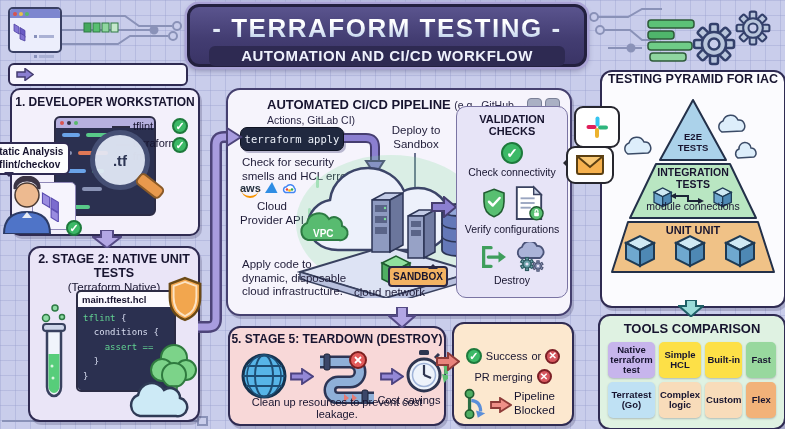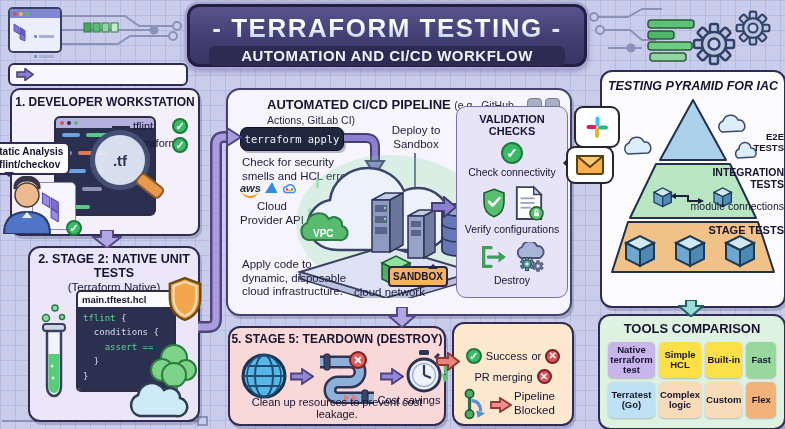--- a/index.html
+++ b/index.html
@@ -73,22 +73,22 @@
   .http .txt{color:#5ad289;font-family:"DejaVu Sans Mono",monospace;font-size:9.5px;font-weight:bold;text-align:center;}
   .vc .check{width:22px;height:22px;font-size:14px;}
   
   .sb{position:absolute;background:#fff;border:2px solid #26262e;border-radius:9px;display:flex;align-items:center;justify-content:center;z-index:3;}
   .sb.slack{left:574px;top:106px;width:42px;height:38px;}
   .sb.slack:after{content:"";position:absolute;left:8px;bottom:-10px;border:5px solid transparent;border-top-color:#26262e;}
   .sb.mail{left:566px;top:146px;width:44px;height:34px;}
   .sb.mail:after{content:"";position:absolute;left:-10px;top:10px;border:5px solid transparent;border-right-color:#26262e;}
   
   .py-box{left:600px;top:70px;width:182px;height:234px;background:#fbfbfe;border-radius:12px;}
-  .py-title{font-size:12.5px;margin-top:7px;font-style:italic;}
-  .py-label{position:absolute;left:0;right:0;text-align:right;font-weight:bold;line-height:1.12;}
+  .py-title{font-size:12.5px;}
+  .py-label{position:absolute;left:0;right:0;text-align:center;font-weight:bold;line-height:1.12;}
   
   .tools-box{left:598px;top:314px;width:184px;height:112px;background:#dff2e2;}
   .tools-title{font-size:13px;margin-top:5px;}
   .tools-grid{display:grid;grid-template-columns:1.35fr 1.2fr 1.02fr .85fr;grid-template-rows:36px 36px;gap:4px;margin:6px 8px 0;}
   .cell{border-radius:5px;display:flex;align-items:center;justify-content:center;text-align:center;
     font-size:9.5px;font-weight:bold;line-height:1.08;padding:1px;box-shadow:0 1px 2px rgba(30,30,60,.25);}
   .c-pur{background:#c7b5ec;} .c-lgrn{background:#fde047;} .c-grn{background:#98d89e;}
   .c-blu{background:#bfe1f4;} .c-lorg{background:#f8dcba;} .c-org{background:#f2b279;}
   
   .td-box{left:228px;top:326px;width:214px;height:96px;background:#f8d8d8;}
@@ -312,21 +312,21 @@
     <div class="small-note" style="left:14px;top:66px;">
       <div>Check for security</div>
       <div>smells and HCL errors</div>
     </div>
     <div class="small-note" style="left:156px;top:34px;width:64px;text-align:center;">
       <div>Deploy to</div>
       <div>Sandbox</div>
     </div>
     <div class="abs" style="left:186px;top:63px;width:1.5px;height:42px;background:#6b7390;"></div>
 
-    <div class="abs" style="left:12px;top:92px;display:flex;align-items:center;gap:4px;font-style:italic;">
+    <div class="abs" style="left:12px;top:92px;display:flex;align-items:center;gap:4px;">
       <span style="font-size:11px;font-weight:bold;color:#232f3e;position:relative;">
         <span>aws</span>
         <span style="position:absolute;left:1px;bottom:-4px;width:18px;height:7px;border-bottom:2.5px solid #f79400;border-radius:0 0 9px 9px;"></span>
       </span>
       <svg width="13" height="12" viewBox="0 0 13 12">
           <polygon points="0,11 7,0 12.5,11" fill="#2f8de4"></polygon>
         </svg>
       <svg width="15" height="12" viewBox="0 0 15 12">
         <path d="M3.5,10.5 a3,3 0 0 1 1,-5.8 a4.3,4.3 0 0 1 7.8,1.2 a2.7,2.7 0 0 1 -0.6,4.6 z" fill="#fff" stroke="#4285f4" stroke-width="1.4"></path>
         <circle cx="5" cy="7.5" r="1.3" fill="#ea4335"></circle>
@@ -519,21 +519,21 @@
     </svg>
     <div class="py-label" style="top:60px;font-size:9.5px;">
       <div>E2E</div>
       <div>TESTS</div>
     </div>
     <div class="py-label" style="top:95px;font-size:10.5px;">
       <div>INTEGRATION</div>
       <div>TESTS</div>
     </div>
     <div class="py-label" style="top:129px;font-size:10.5px;font-weight:normal;">module connections</div>
-    <div class="py-label" style="top:152px;font-size:11px;">STAGE TESTS</div>
+    <div class="py-label" style="top:152px;font-size:11px;">UNIT UNIT</div>
   </div>
 
   <svg class="abs" style="left:678px;top:300px;z-index:2;" width="26" height="17" viewBox="0 0 26 17">
     <polygon points="8,0 18,0 18,6 25,6 13,16.5 1,6 8,6" fill="#9adbd8" stroke="#1f5f66" stroke-width="2"></polygon>
   </svg>
 
   <div class="box tools-box" style="z-index:1;">
     <div class="bt tools-title">TOOLS COMPARISON</div>
     <div class="tools-grid">
       <div class="cell c-pur">Native terraform test</div>

